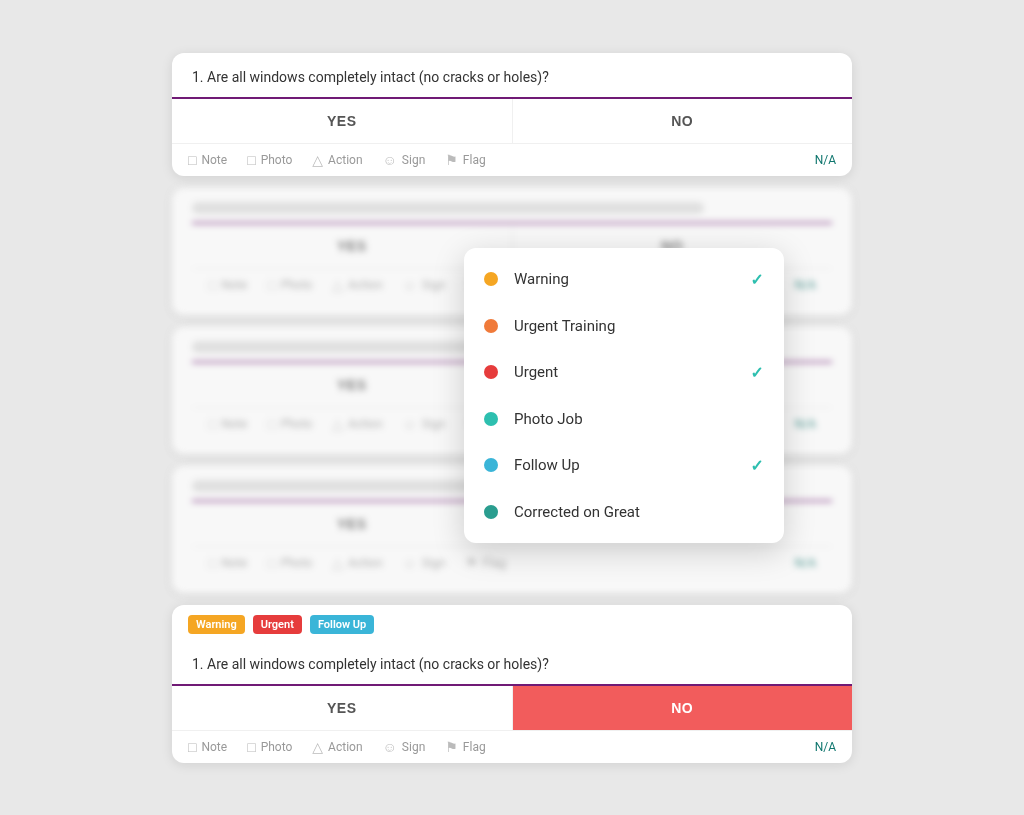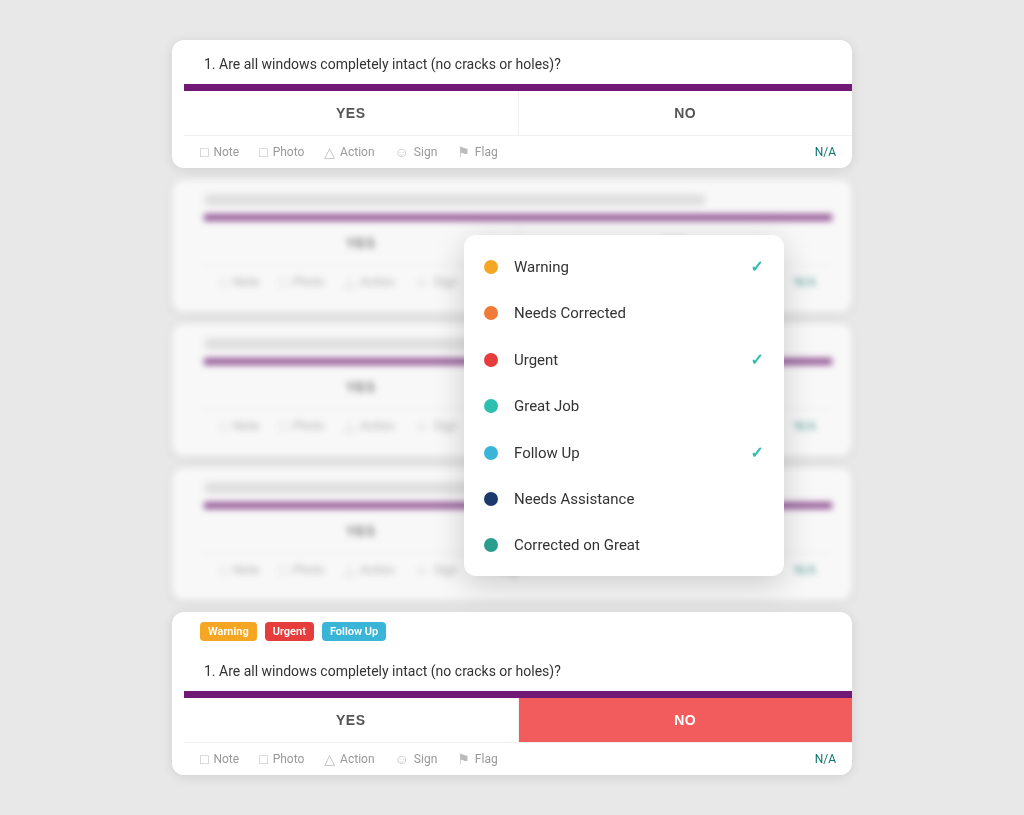--- a/index.html
+++ b/index.html
@@ -19,32 +19,31 @@
       flex-direction: column;
       gap: 12px;
     }
 
     
     .card {
       background: #fff;
       border-radius: 12px;
       box-shadow: 0 2px 12px rgba(0,0,0,0.1);
       overflow: hidden;
-      padding-left: 12px;
     }
 
     .question-text {
       font-size: 14px;
       color: #333;
       padding: 16px 20px 12px;
     }
 
     .yes-no-row {
       display: flex;
-      border-top: 7px solid #701a75;
+      border-top: 2px solid #701a75;
     }
     .yes-btn, .no-btn {
       flex: 1;
       padding: 14px;
       text-align: center;
       font-size: 14px;
       font-weight: 600;
       letter-spacing: 0.5px;
       color: #555;
       background: #fff;
@@ -338,39 +337,35 @@
   </div>
 
   <div class="dropdown-popup">
     <div class="dropdown-item">
       <span class="dot dot-warning"></span>
       <span class="dropdown-label">Warning</span>
       <span class="check-mark">✓</span>
     </div>
     <div class="dropdown-item">
       <span class="dot dot-needs-training"></span>
-      <span class="dropdown-label">Needs Corrected</span>
+      <span class="dropdown-label">Urgent Training</span>
     </div>
     <div class="dropdown-item">
       <span class="dot dot-urgent"></span>
       <span class="dropdown-label">Urgent</span>
       <span class="check-mark">✓</span>
     </div>
     <div class="dropdown-item">
       <span class="dot dot-great-job"></span>
-      <span class="dropdown-label">Great Job</span>
+      <span class="dropdown-label">Photo Job</span>
     </div>
     <div class="dropdown-item">
       <span class="dot dot-follow-up"></span>
       <span class="dropdown-label">Follow Up</span>
       <span class="check-mark">✓</span>
     </div>
     <div class="dropdown-item">
-      <span class="dot dot-needs-assistance"></span>
-      <span class="dropdown-label">Needs Assistance</span>
-    </div>
-    <div class="dropdown-item">
       <span class="dot dot-corrected"></span>
       <span class="dropdown-label">Corrected on Great</span>
     </div>
   </div>
 
 </div>
 
 </body></html>

